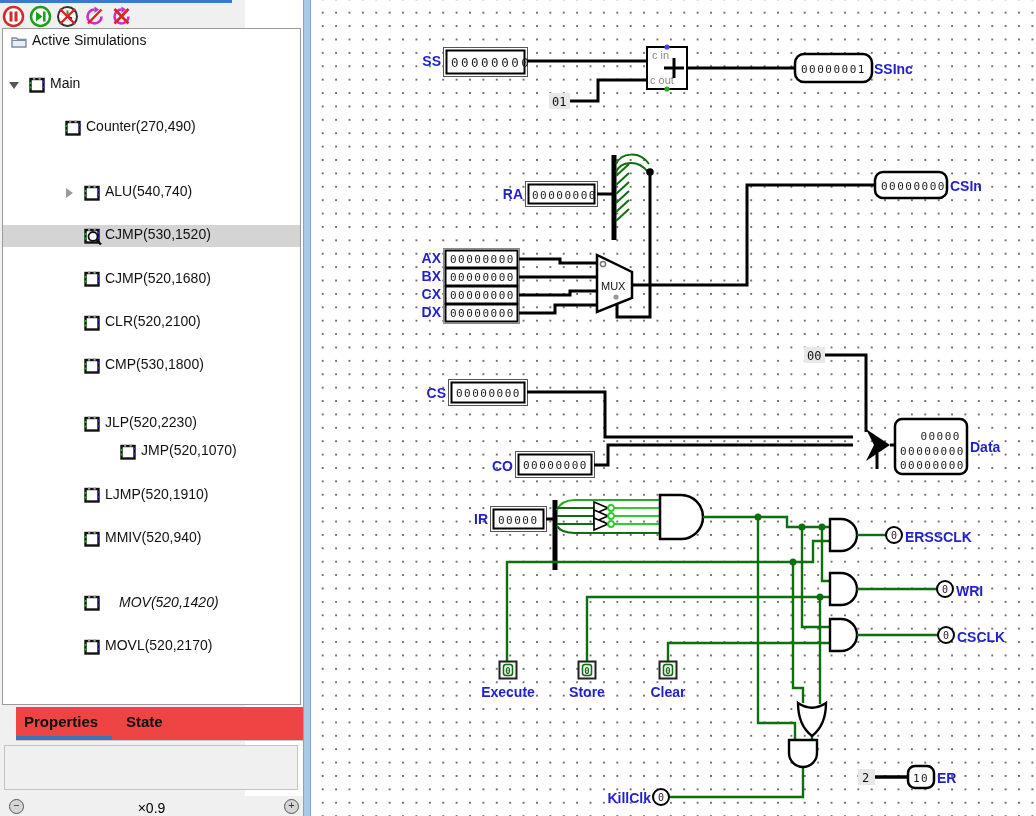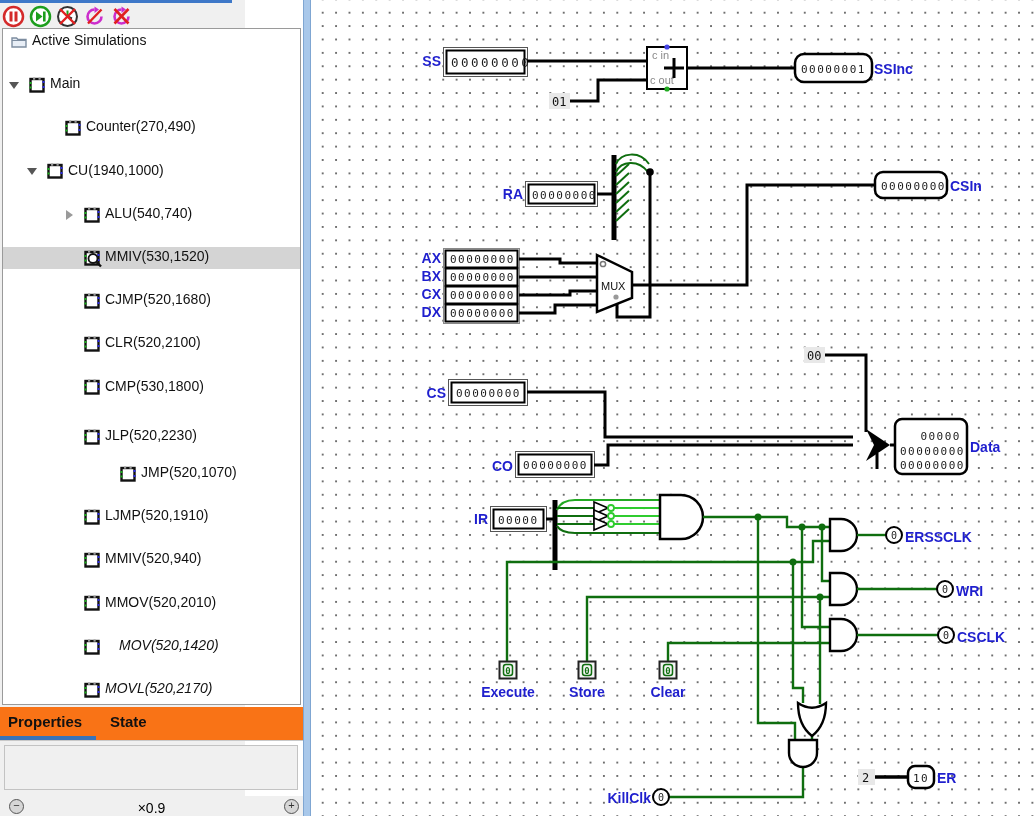--- a/index.html
+++ b/index.html
@@ -14,21 +14,21 @@
               background:#fff;border:1px solid #9a9a9a;box-sizing:border-box;overflow:hidden;}
   .tree-row{position:relative;height:21.6px;display:flex;align-items:center;white-space:nowrap;
             font-size:14px;color:#111;}
   .tree-row.selected{background:#d4d4d4;}
   .tr-arrow{position:absolute;width:0;height:0;}
   .tr-arrow.down{border-left:5px solid transparent;border-right:5px solid transparent;border-top:7px solid #565656;margin-top:1px;}
   .tr-arrow.right{border-top:5px solid transparent;border-bottom:5px solid transparent;border-left:7px solid #9a9a9a;}
   .tr-icon{position:absolute;width:16px;height:16px;}
   .tr-label{position:absolute;top:1px;}
   
-  #tabs{position:absolute;left:0;top:707px;width:303px;height:34px;background:#f97316;
+  #tabs{position:absolute;left:16px;top:707px;width:303px;height:34px;background:#ef4444;
         border-bottom:1px solid #c9c9c9;box-sizing:border-box;}
   .tab{position:absolute;top:6px;font-size:15px;font-weight:bold;color:#111;}
   #tab-underline{position:absolute;left:0;top:29px;width:96px;height:4px;background:#3973b8;}
   #props-panel{position:absolute;left:4px;top:745px;width:294px;height:45px;background:#f0f0f0;
                border:1px solid #c3c3c3;box-sizing:border-box;}
   #zoombar{position:absolute;left:0;top:796px;width:303px;height:20px;background:#f0f0f0;}
   .zoom-btn{position:absolute;top:3px;width:15px;height:15px;border-radius:50%;
             border:1.5px solid #555;background:#d6d6d6;box-sizing:border-box;
             font-size:11px;line-height:11px;text-align:center;color:#333;}
   #zoom-label{position:absolute;left:0;right:0;top:4px;text-align:center;font-size:14px;color:#000000;}
@@ -132,36 +132,20 @@
         <rect x="9.5" y="0.5" width="2.2" height="2.2" fill="#9a9a9a"></rect>
         <rect x="0.5" y="5" width="2" height="2" fill="#1db01d"></rect>
         <rect x="0.5" y="9.5" width="2" height="2" fill="#1db01d"></rect>
         <rect x="13.5" y="4" width="2" height="2" fill="#2a2ae0"></rect>
         <rect x="13.5" y="9" width="2" height="2" fill="#2a2ae0"></rect>
       </svg>
 
     </span>
     <span class="tr-label" style="left: 83px;">Counter(270,490)</span>
   </div>
-      <div class="tree-row" style="top: 66.8px;">
-    <span class="tr-arrow down" style="left: 24px;"></span>
-    <span class="tr-icon" style="left: 44px;">
-      <svg width="16" height="16" viewBox="0 0 16 16" class="ic-chip" style="display: block;">
-        <rect x="1.5" y="2" width="13" height="12.5" fill="#fff" stroke="#111" stroke-width="2.4"></rect>
-        <rect x="4" y="0.5" width="2.2" height="2.2" fill="#9a9a9a"></rect>
-        <rect x="9.5" y="0.5" width="2.2" height="2.2" fill="#9a9a9a"></rect>
-        <rect x="0.5" y="5" width="2" height="2" fill="#1db01d"></rect>
-        <rect x="0.5" y="9.5" width="2" height="2" fill="#1db01d"></rect>
-        <rect x="13.5" y="4" width="2" height="2" fill="#2a2ae0"></rect>
-        <rect x="13.5" y="9" width="2" height="2" fill="#2a2ae0"></rect>
-      </svg>
-
-    </span>
-    <span class="tr-label" style="left: 65px;">CU(1940,1000)</span>
-  </div>
       <div class="tree-row" style="top: 88.4px;">
     <span class="tr-arrow right" style="left: 63px;"></span>
     <span class="tr-icon" style="left: 81px;">
       <svg width="16" height="16" viewBox="0 0 16 16" class="ic-chip" style="display: block;">
         <rect x="1.5" y="2" width="13" height="12.5" fill="#fff" stroke="#111" stroke-width="2.4"></rect>
         <rect x="4" y="0.5" width="2.2" height="2.2" fill="#9a9a9a"></rect>
         <rect x="9.5" y="0.5" width="2.2" height="2.2" fill="#9a9a9a"></rect>
         <rect x="0.5" y="5" width="2" height="2" fill="#1db01d"></rect>
         <rect x="0.5" y="9.5" width="2" height="2" fill="#1db01d"></rect>
         <rect x="13.5" y="4" width="2" height="2" fill="#2a2ae0"></rect>
@@ -182,21 +166,21 @@
         <rect x="0.5" y="9.5" width="2" height="2" fill="#1db01d"></rect>
         <rect x="13.5" y="4" width="2" height="2" fill="#2a2ae0"></rect>
         <rect x="13.5" y="9" width="2" height="2" fill="#2a2ae0"></rect>
       </svg>
 
       <svg width="16" height="16" viewBox="0 0 16 16" class="ic-mag" style="position: absolute; left: 2px; top: 2px; display: block;">
         <circle cx="7" cy="6.5" r="4.5" fill="#fff" stroke="#111" stroke-width="1.8"></circle>
         <line x1="10.5" y1="10" x2="15" y2="14.5" stroke="#111" stroke-width="2.4"></line>
       </svg>
     </span>
-    <span class="tr-label" style="left: 102px;">MMIV(530,1520)</span>
+    <span class="tr-label" style="left: 102px;">CJMP(530,1520)</span>
   </div>
       <div class="tree-row" style="top: 131.6px;">
 
     <span class="tr-icon" style="left: 81px;">
       <svg width="16" height="16" viewBox="0 0 16 16" class="ic-chip" style="display: block;">
         <rect x="1.5" y="2" width="13" height="12.5" fill="#fff" stroke="#111" stroke-width="2.4"></rect>
         <rect x="4" y="0.5" width="2.2" height="2.2" fill="#9a9a9a"></rect>
         <rect x="9.5" y="0.5" width="2.2" height="2.2" fill="#9a9a9a"></rect>
         <rect x="0.5" y="5" width="2" height="2" fill="#1db01d"></rect>
         <rect x="0.5" y="9.5" width="2" height="2" fill="#1db01d"></rect>
@@ -232,21 +216,21 @@
         <rect x="9.5" y="0.5" width="2.2" height="2.2" fill="#9a9a9a"></rect>
         <rect x="0.5" y="5" width="2" height="2" fill="#1db01d"></rect>
         <rect x="0.5" y="9.5" width="2" height="2" fill="#1db01d"></rect>
         <rect x="13.5" y="4" width="2" height="2" fill="#2a2ae0"></rect>
         <rect x="13.5" y="9" width="2" height="2" fill="#2a2ae0"></rect>
       </svg>
 
     </span>
     <span class="tr-label" style="left: 102px;">CMP(530,1800)</span>
   </div>
-      <div class="tree-row" style="top: 203px;">
+      <div class="tree-row" style="top: 211px;">
 
     <span class="tr-icon" style="left: 81px;">
       <svg width="16" height="16" viewBox="0 0 16 16" class="ic-chip" style="display: block;">
         <rect x="1.5" y="2" width="13" height="12.5" fill="#fff" stroke="#111" stroke-width="2.4"></rect>
         <rect x="4" y="0.5" width="2.2" height="2.2" fill="#9a9a9a"></rect>
         <rect x="9.5" y="0.5" width="2.2" height="2.2" fill="#9a9a9a"></rect>
         <rect x="0.5" y="5" width="2" height="2" fill="#1db01d"></rect>
         <rect x="0.5" y="9.5" width="2" height="2" fill="#1db01d"></rect>
         <rect x="13.5" y="4" width="2" height="2" fill="#2a2ae0"></rect>
         <rect x="13.5" y="9" width="2" height="2" fill="#2a2ae0"></rect>
@@ -296,36 +280,20 @@
         <rect x="9.5" y="0.5" width="2.2" height="2.2" fill="#9a9a9a"></rect>
         <rect x="0.5" y="5" width="2" height="2" fill="#1db01d"></rect>
         <rect x="0.5" y="9.5" width="2" height="2" fill="#1db01d"></rect>
         <rect x="13.5" y="4" width="2" height="2" fill="#2a2ae0"></rect>
         <rect x="13.5" y="9" width="2" height="2" fill="#2a2ae0"></rect>
       </svg>
 
     </span>
     <span class="tr-label" style="left: 102px;">MMIV(520,940)</span>
   </div>
-      <div class="tree-row" style="top: 282.8px;">
-
-    <span class="tr-icon" style="left: 81px;">
-      <svg width="16" height="16" viewBox="0 0 16 16" class="ic-chip" style="display: block;">
-        <rect x="1.5" y="2" width="13" height="12.5" fill="#fff" stroke="#111" stroke-width="2.4"></rect>
-        <rect x="4" y="0.5" width="2.2" height="2.2" fill="#9a9a9a"></rect>
-        <rect x="9.5" y="0.5" width="2.2" height="2.2" fill="#9a9a9a"></rect>
-        <rect x="0.5" y="5" width="2" height="2" fill="#1db01d"></rect>
-        <rect x="0.5" y="9.5" width="2" height="2" fill="#1db01d"></rect>
-        <rect x="13.5" y="4" width="2" height="2" fill="#2a2ae0"></rect>
-        <rect x="13.5" y="9" width="2" height="2" fill="#2a2ae0"></rect>
-      </svg>
-
-    </span>
-    <span class="tr-label" style="left: 102px;">MMOV(520,2010)</span>
-  </div>
       <div class="tree-row" style="top: 304.4px;">
 
     <span class="tr-icon" style="left: 81px;">
       <svg width="16" height="16" viewBox="0 0 16 16" class="ic-chip" style="display: block;">
         <rect x="1.5" y="2" width="13" height="12.5" fill="#fff" stroke="#111" stroke-width="2.4"></rect>
         <rect x="4" y="0.5" width="2.2" height="2.2" fill="#9a9a9a"></rect>
         <rect x="9.5" y="0.5" width="2.2" height="2.2" fill="#9a9a9a"></rect>
         <rect x="0.5" y="5" width="2" height="2" fill="#1db01d"></rect>
         <rect x="0.5" y="9.5" width="2" height="2" fill="#1db01d"></rect>
         <rect x="13.5" y="4" width="2" height="2" fill="#2a2ae0"></rect>
@@ -342,21 +310,21 @@
         <rect x="1.5" y="2" width="13" height="12.5" fill="#fff" stroke="#111" stroke-width="2.4"></rect>
         <rect x="4" y="0.5" width="2.2" height="2.2" fill="#9a9a9a"></rect>
         <rect x="9.5" y="0.5" width="2.2" height="2.2" fill="#9a9a9a"></rect>
         <rect x="0.5" y="5" width="2" height="2" fill="#1db01d"></rect>
         <rect x="0.5" y="9.5" width="2" height="2" fill="#1db01d"></rect>
         <rect x="13.5" y="4" width="2" height="2" fill="#2a2ae0"></rect>
         <rect x="13.5" y="9" width="2" height="2" fill="#2a2ae0"></rect>
       </svg>
 
     </span>
-    <span class="tr-label" style="left: 102px; font-style: italic;">MOVL(520,2170)</span>
+    <span class="tr-label" style="left: 102px;">MOVL(520,2170)</span>
   </div>
     </div>
 
   <div id="tabs">
     <span class="tab" style="left:8px">Properties</span>
     <span class="tab" style="left:110px">State</span>
     <div id="tab-underline"></div>
   </div>
 
   <div id="props-panel"></div>

